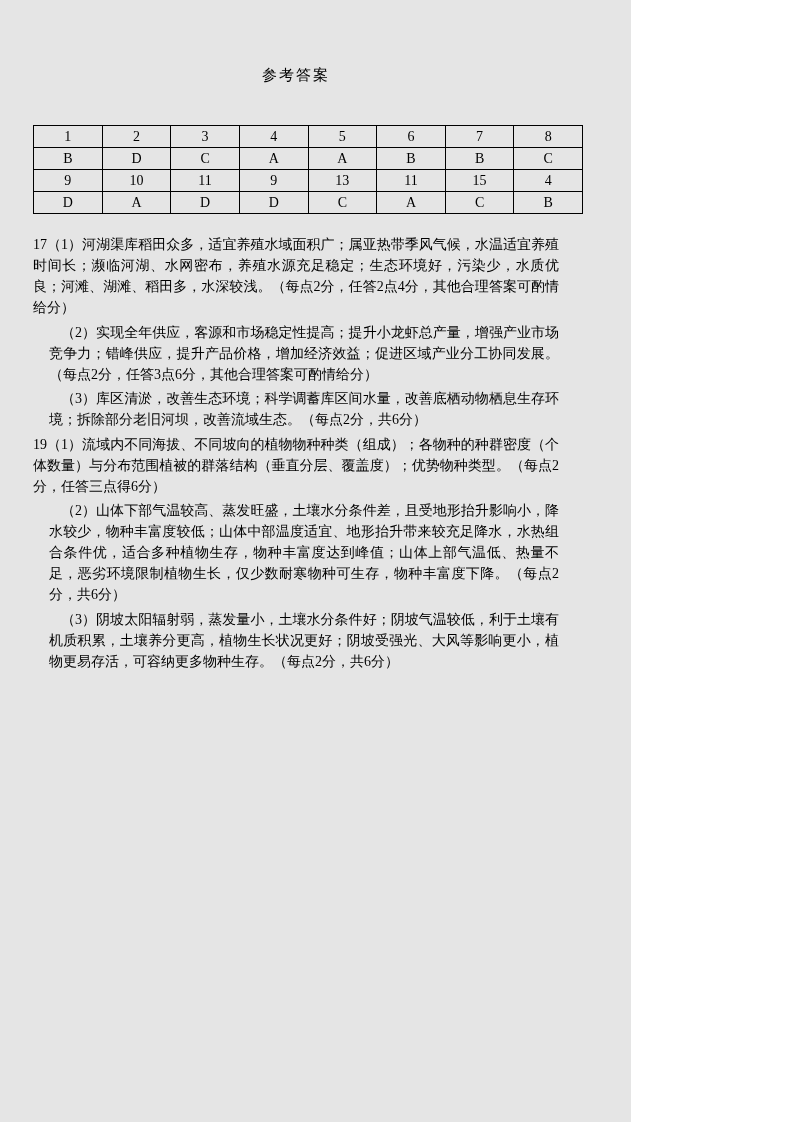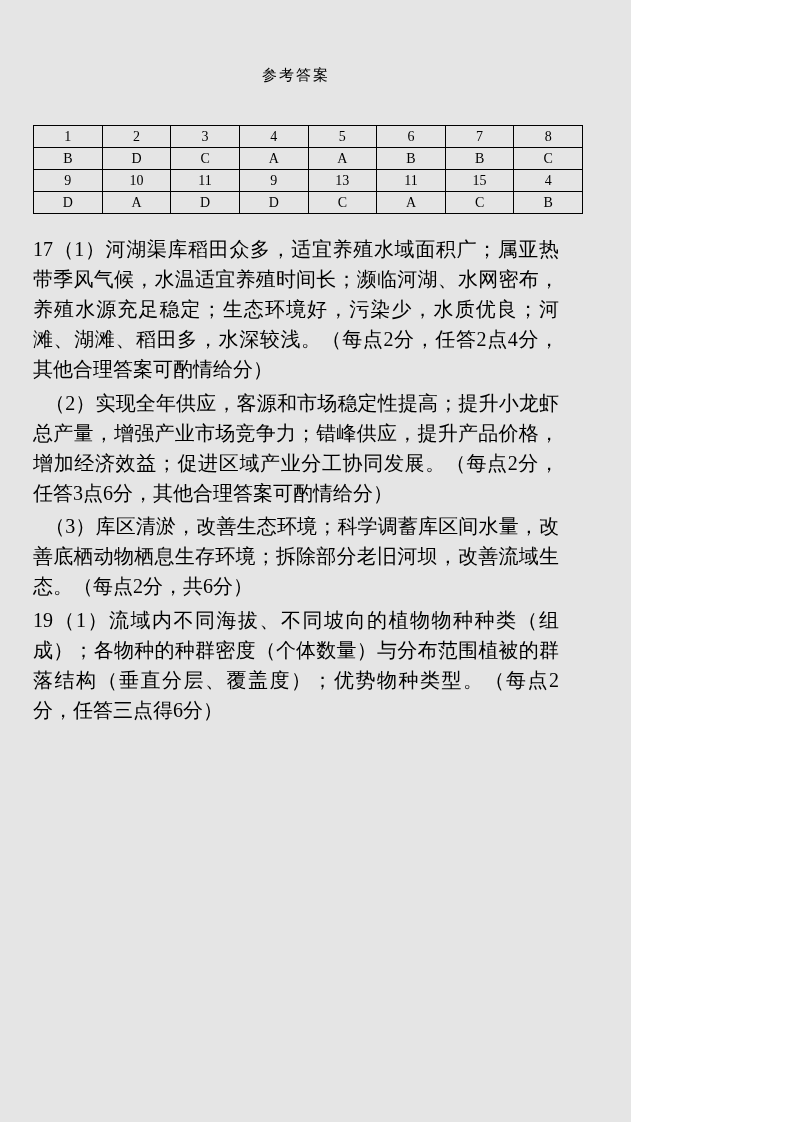--- a/index.html
+++ b/index.html
@@ -35,29 +35,30 @@
     border: 1px solid #000000;
     height: 21px;
     padding: 0 0 0 0;
     text-align: center;
     vertical-align: middle;
     font-size: 14px;
     font-family: "Liberation Serif", "DejaVu Serif", serif;
   }
   .content {
     margin-top: 20px;
-    font-size: 20px;
+    font-size: 14px;
     line-height: 1.5;
     text-align: justify;
   }
   .content p {
     margin: 3.5px 0;
   }
   .content p.indent {
     text-indent: 12px;
+    margin-left: 16px;
   }
 </style>
 </head>
 <body>
 
 <div class="page">
 
   <h1 class="doc-title">参考答案</h1>
 
   <table class="answer-table">
@@ -103,15 +104,17 @@
         <td>B</td>
       </tr>
     </tbody>
   </table>
 
   <div class="content">
     <p>17（1）河湖渠库稻田众多，适宜养殖水域面积广；属亚热带季风气候，水温适宜养殖时间长；濒临河湖、水网密布，养殖水源充足稳定；生态环境好，污染少，水质优良；河滩、湖滩、稻田多，水深较浅。（每点2分，任答2点4分，其他合理答案可酌情给分）</p>
     <p class="indent">（2）实现全年供应，客源和市场稳定性提高；提升小龙虾总产量，增强产业市场竞争力；错峰供应，提升产品价格，增加经济效益；促进区域产业分工协同发展。（每点2分，任答3点6分，其他合理答案可酌情给分）</p>
     <p class="indent">（3）库区清淤，改善生态环境；科学调蓄库区间水量，改善底栖动物栖息生存环境；拆除部分老旧河坝，改善流域生态。（每点2分，共6分）</p>
     <p>19（1）流域内不同海拔、不同坡向的植物物种种类（组成）；各物种的种群密度（个体数量）与分布范围植被的群落结构（垂直分层、覆盖度）；优势物种类型。（每点2分，任答三点得6分）</p>
+    <p class="indent">（2）山体下部气温较高、蒸发旺盛，土壤水分条件差，且受地形抬升影响小，降水较少，物种丰富度较低；山体中部温度适宜、地形抬升带来较充足降水，水热组合条件优，适合多种植物生存，物种丰富度达到峰值；山体上部气温低、热量不足，恶劣环境限制植物生长，仅少数耐寒物种可生存，物种丰富度下降。（每点2分，共6分）</p>
+    <p class="indent">（3）阴坡太阳辐射弱，蒸发量小，土壤水分条件好；阴坡气温较低，利于土壤有机质积累，土壤养分更高，植物生长状况更好；阴坡受强光、大风等影响更小，植物更易存活，可容纳更多物种生存。（每点2分，共6分）</p>
   </div>
 
 </div>
 
 </body></html>

